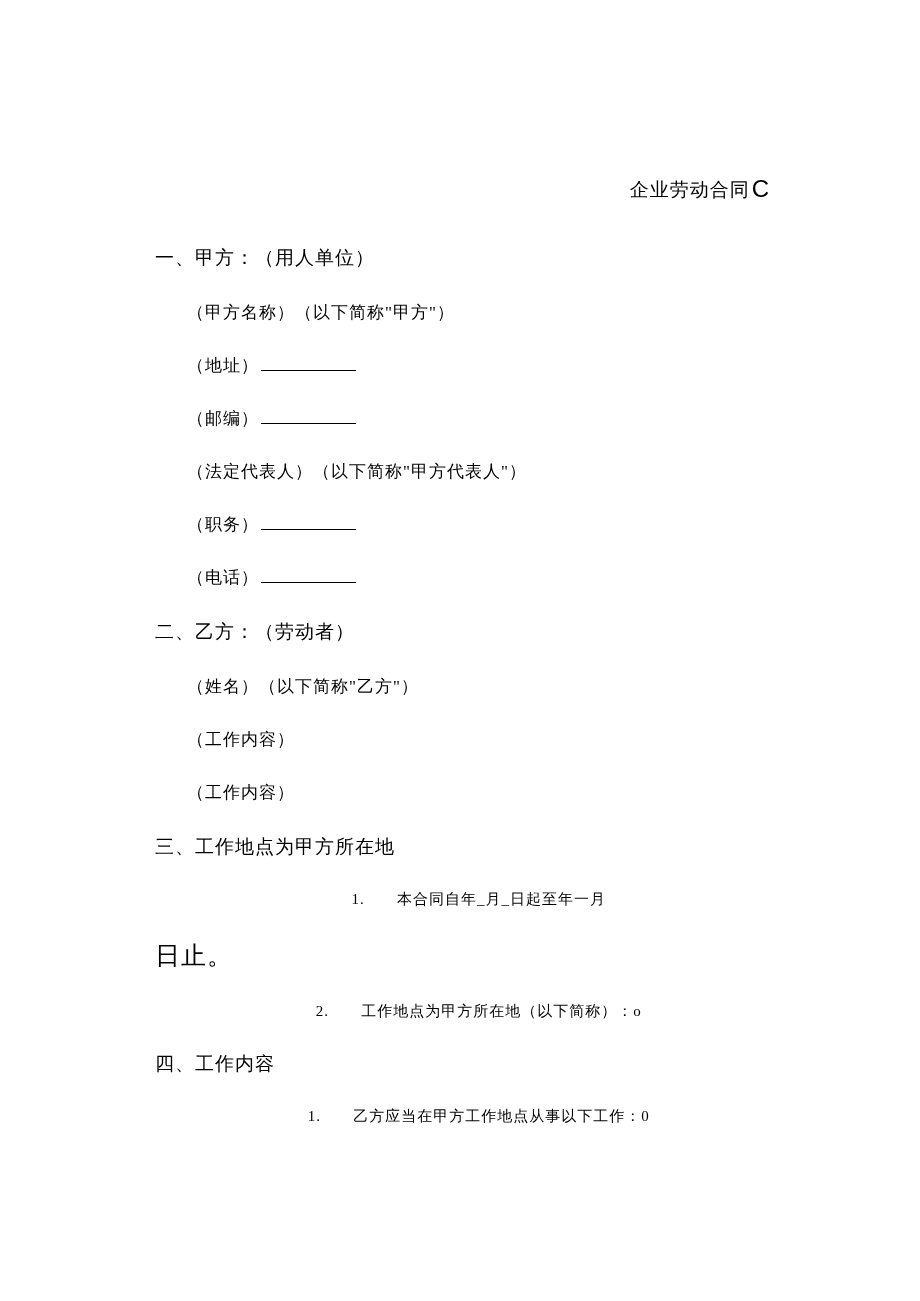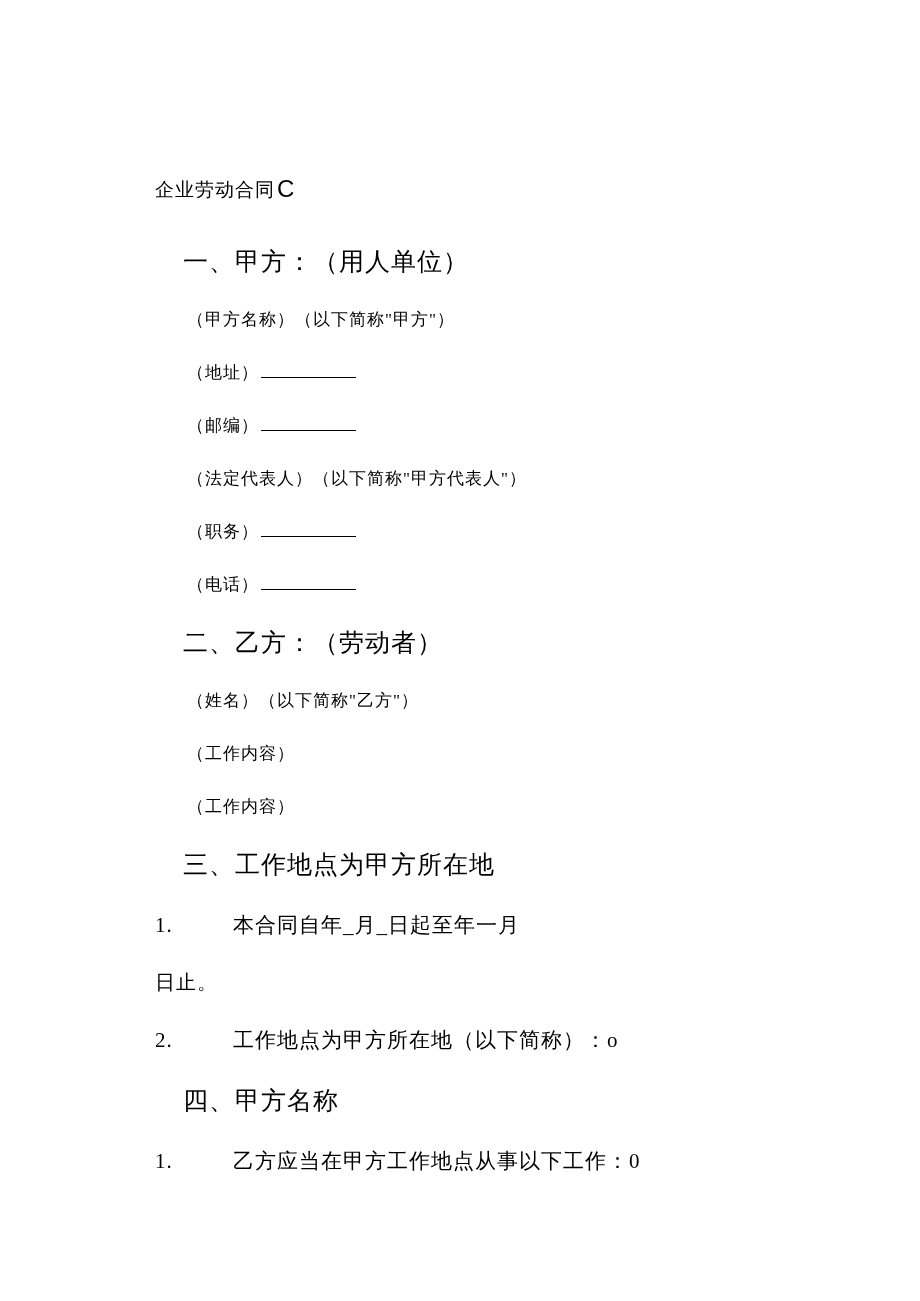--- a/index.html
+++ b/index.html
@@ -9,54 +9,54 @@
     }
     body {
       width: 920px;
       height: 1301px;
       background: #ffffff;
       font-family: "SimSun", "宋体", serif;
       color: #000000;
       padding: 175px 150px 0 155px;
     }
     .title {
-      text-align: left;
+      text-align: right;
       font-size: 19px;
       margin-bottom: 42px;
       letter-spacing: 1px;
     }
     .title-suffix {
       font-size: 24px;
       font-family: Arial, sans-serif;
       vertical-align: -1px;
       margin-left: 2px;
     }
     .section-heading {
-      font-size: 25px;
+      font-size: 19px;
       margin-bottom: 30px;
       letter-spacing: 1px;
-      margin-left: 28px;
     }
     .field-line {
       font-size: 17px;
       margin-bottom: 30px;
       margin-left: 32px;
       letter-spacing: 1px;
     }
     .numbered-line {
-      font-size: 21px;
+      font-size: 15px;
       margin-bottom: 30px;
       letter-spacing: 1px;
+      text-align: center;
     }
     .numbered-line .num {
       display: inline-block;
       width: 78px;
     }
     .continuation {
-      font-size: 20px;
+      font-size: 25px;
       margin-bottom: 30px;
       letter-spacing: 1px;
     }
     .underline {
       display: inline-block;
       border-bottom: 1px solid #000;
       width: 95px;
       height: 14px;
       vertical-align: baseline;
       margin-left: 2px;
@@ -104,17 +104,17 @@
 <div class="numbered-line">
   <span class="num">1.</span><span>本合同自年_月_日起至年一月</span>
 </div>
 
 <div class="continuation">日止。</div>
 
 <div class="numbered-line">
   <span class="num">2.</span><span>工作地点为甲方所在地（以下简称）：o</span>
 </div>
 
-<div class="section-heading">四、甲方名称</div>
+<div class="section-heading">四、工作内容</div>
 
 <div class="numbered-line">
   <span class="num">1.</span><span>乙方应当在甲方工作地点从事以下工作：0</span>
 </div>
 
 </body></html>

